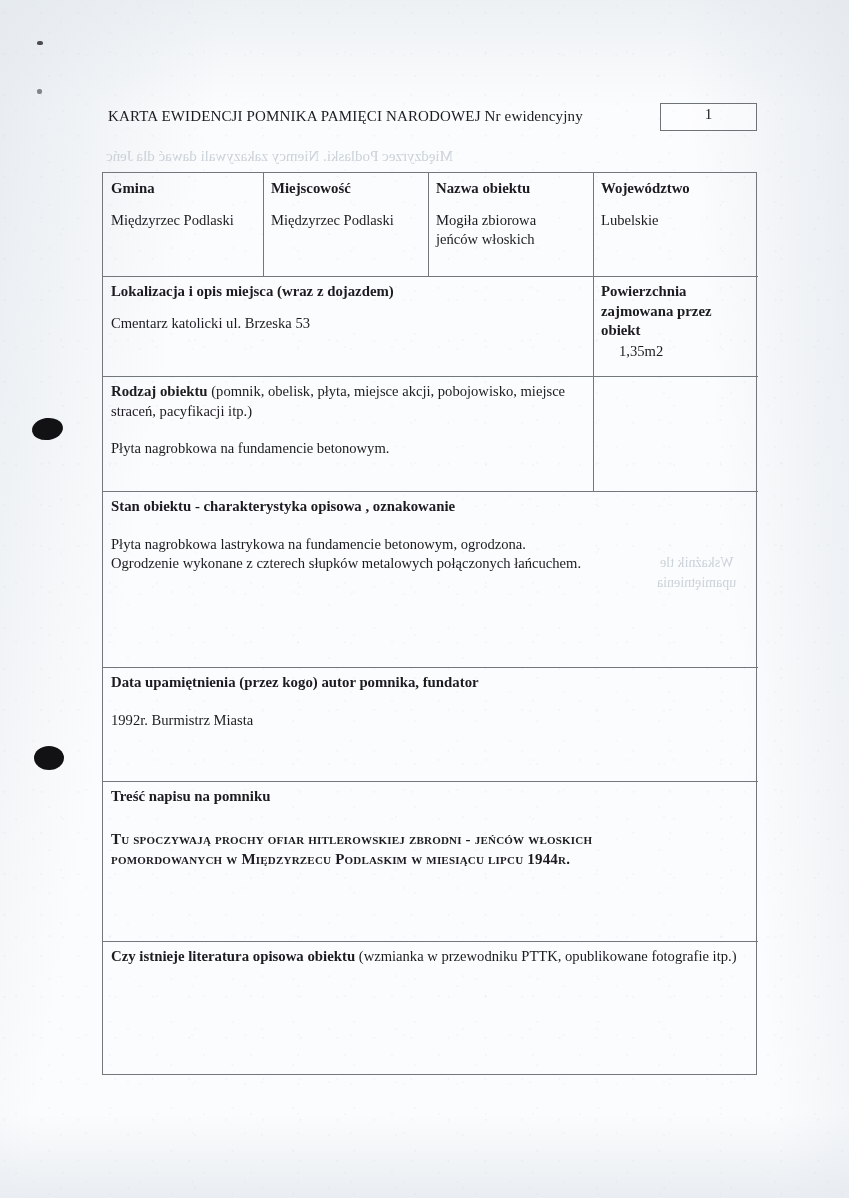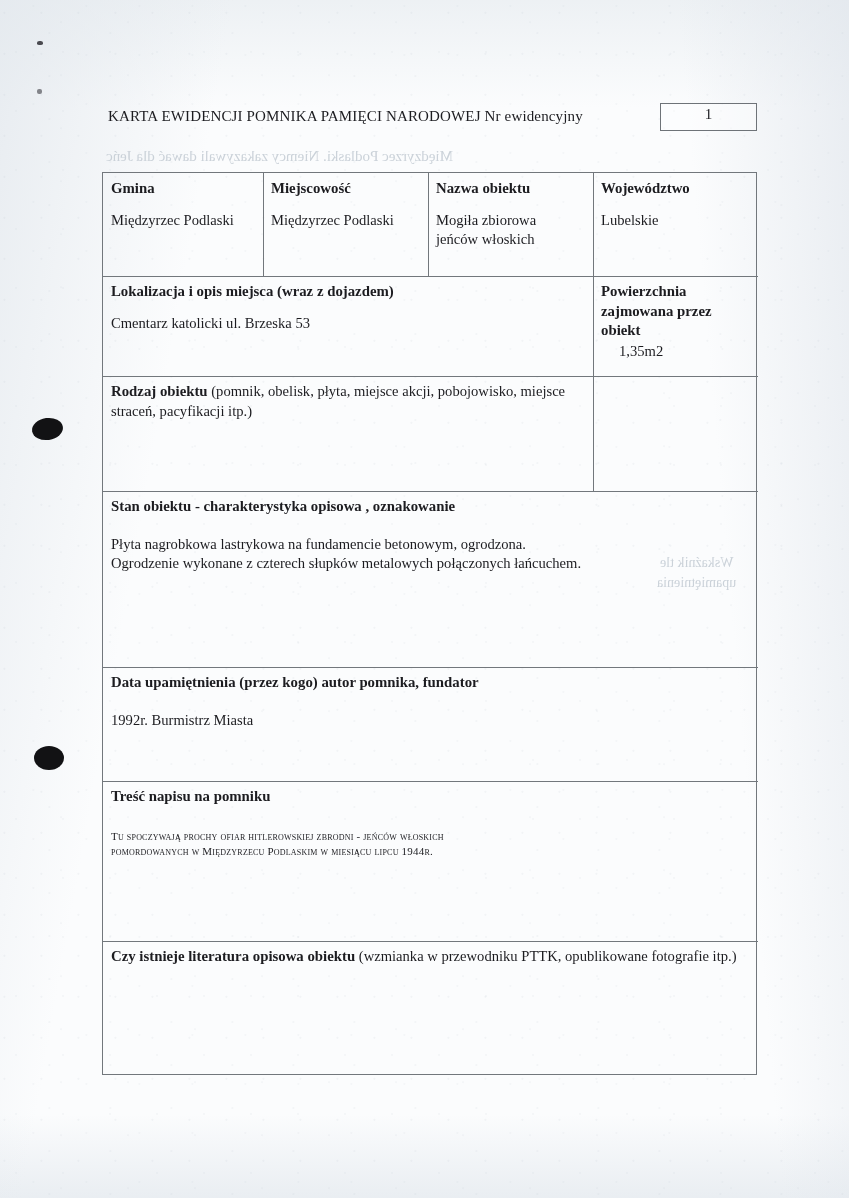--- a/index.html
+++ b/index.html
@@ -125,23 +125,24 @@
     font-size: 14.8px;
   }
   .val {
     margin-top: 12px;
     font-weight: normal;
   }
   .indent { padding-left: 18px; }
   .inscription {
     margin-top: 22px;
     font-variant: small-caps;
-    font-size: 11px;
+    font-size: 15px;
     line-height: 1.36;
     letter-spacing: 0.2px;
+    font-weight: bold;
   }
 </style>
 </head>
 <body>
 
 <div class="page">
 
   <div class="paper-tint"></div>
   <div class="paper-speckle"></div>
 
@@ -201,20 +202,21 @@
 
     <div class="cell" style="left:490px; top:103px; width:165px; height:100px;">
       <div class="hdr" style="white-space:pre-line;">Powierzchnia
 zajmowana przez
 obiekt</div>
       <div class="indent" style="margin-top:1px;">1,35m2</div>
     </div>
 
     <div class="cell" style="left:0; top:203px; width:490px; height:115px;">
       <div><span class="hdr">Rodzaj obiektu</span><span> (pomnik, obelisk, płyta, miejsce akcji, pobojowisko, miejsce straceń, pacyfikacji itp.)</span></div>
+      <div class="val" style="margin-top:18px;">Płyta nagrobkowa na fundamencie betonowym.</div>
     </div>
 
 
     <div class="cell" style="left:0; top:318px; width:655px; height:176px;">
       <div class="hdr">Stan obiektu - charakterystyka opisowa , oznakowanie</div>
       <div class="val" style="white-space:pre-line; margin-top:18px;">Płyta nagrobkowa lastrykowa na fundamencie betonowym, ogrodzona.
 Ogrodzenie wykonane z czterech słupków metalowych połączonych łańcuchem.</div>
     </div>
 
     <div class="cell" style="left:0; top:494px; width:655px; height:114px;">

